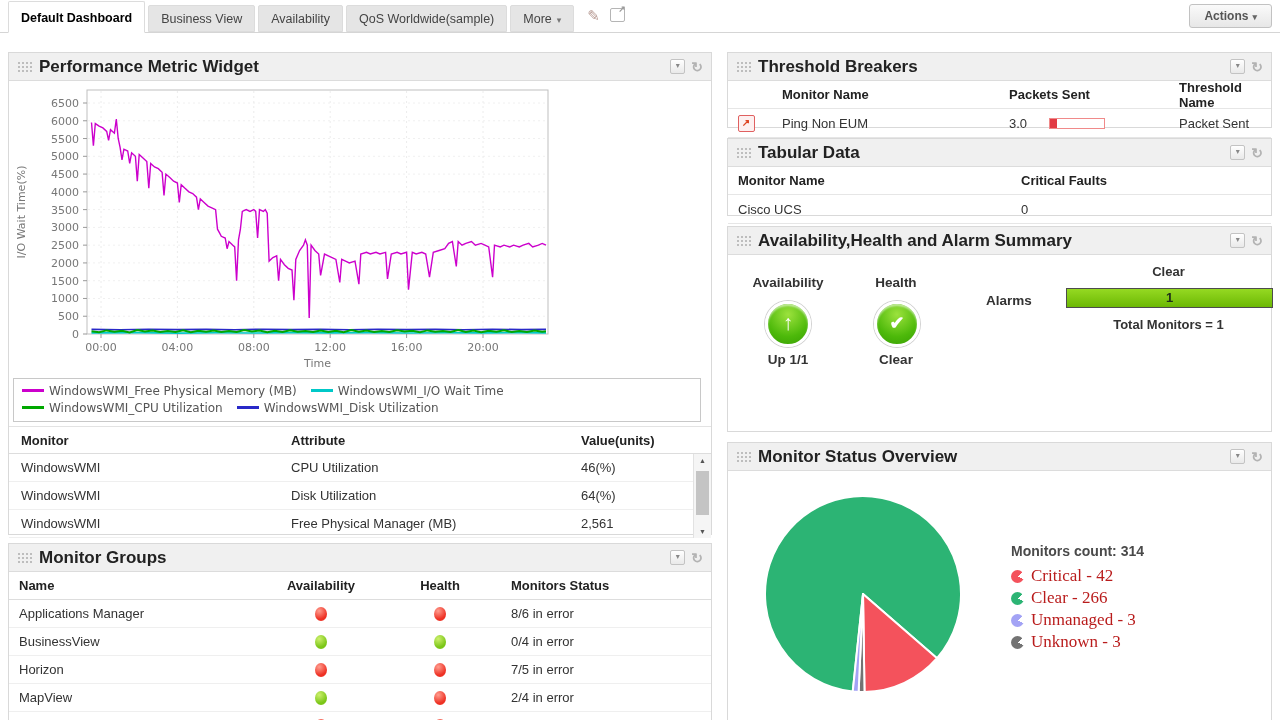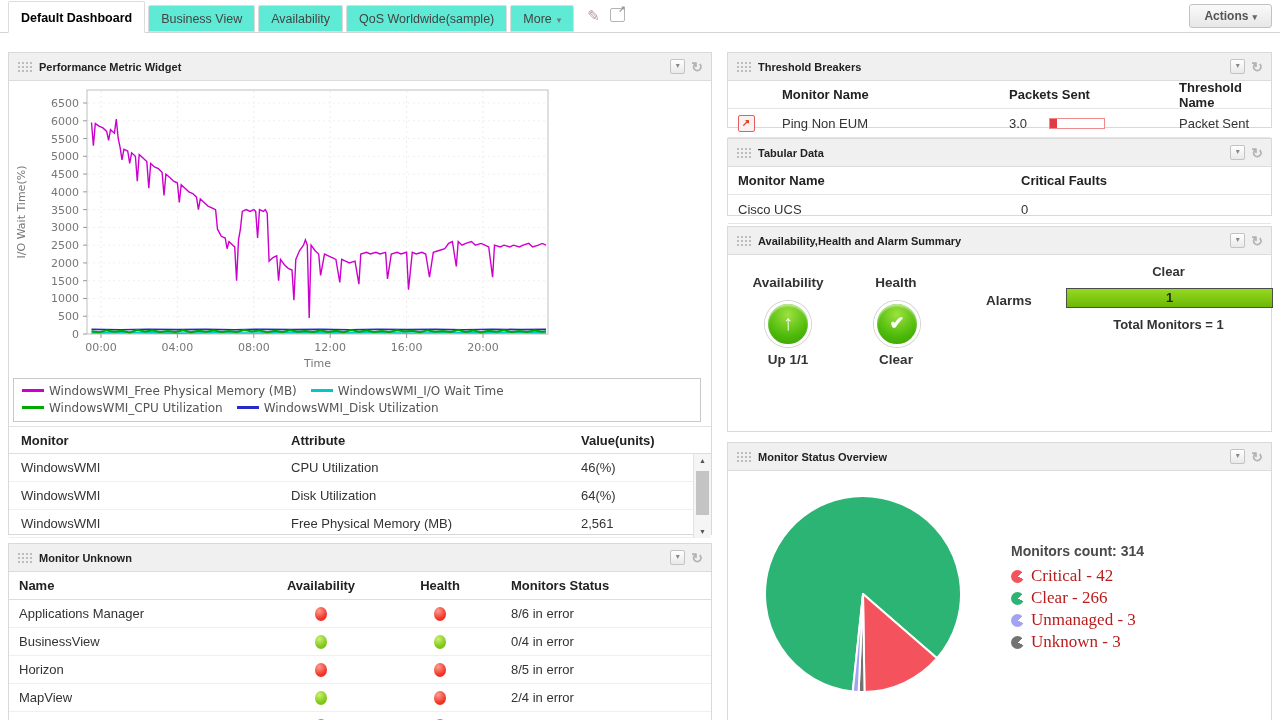--- a/index.html
+++ b/index.html
@@ -1,39 +1,39 @@
 <!DOCTYPE html>
 <html><head>
 <meta charset="utf-8">
 <style>
   html,body{margin:0;padding:0;width:1280px;height:720px;overflow:hidden;background:#fff;
     font-family:"Liberation Sans",sans-serif;}
   
   .tabbar{position:relative;display:flex;align-items:flex-end;height:32px;border-bottom:1px solid #d5d5d5;background:#fff;}
   .tabs{display:flex;align-items:flex-end;padding-left:8px;}
-  .tab{background:#5eead4;border:1px solid #dcdcdc;border-radius:2px 2px 0 0;padding:0 12px;
+  .tab{background:#e5e5e5;border:1px solid #dcdcdc;border-radius:2px 2px 0 0;padding:0 12px;
     font-size:12.5px;color:#444;margin-right:3px;height:27px;line-height:27px;box-sizing:border-box;cursor:pointer;white-space:nowrap;}
   .tab.active{background:#fff;font-weight:bold;color:#000;height:32px;line-height:32px;border-bottom:1px solid #fff;margin-bottom:-1px;position:relative;z-index:2;}
   .tab .caret{font-size:9px;margin-left:5px;color:#777;}
   .tb-icon{align-self:center;margin-left:10px;color:#b0b0b0;font-size:15px;cursor:pointer;}
   .tb-icon.edit{color:#b79a93;}
   .opennew{width:13px;height:12px;border:1px solid #b5b5b5;border-radius:2px;position:relative;display:inline-block;}
   .opennew i{position:absolute;right:-2px;top:-5px;font-style:normal;font-size:9px;color:#999;font-weight:bold;}
   .actions-btn{margin-left:auto;margin-right:8px;align-self:center;height:24px;padding:0 14px;
     background:linear-gradient(#fafafa,#e7e7e7);border:1px solid #c2c2c2;border-radius:3px;
     font-size:12px;font-weight:bold;color:#555;cursor:pointer;font-family:"Liberation Sans",sans-serif;}
   .actions-btn .caret{font-size:9px;margin-left:4px;color:#666;}
   
   .col-left{position:absolute;left:8px;top:52px;width:704px;}
   .col-right{position:absolute;left:727px;top:52px;width:545px;}
   .widget{background:#fff;border:1px solid #d9d9d9;box-sizing:border-box;position:relative;}
   .whead{height:28px;background:#f0f0f0;border-bottom:1px solid #dcdcdc;display:flex;align-items:center;padding:0 8px;box-sizing:border-box;}
   .grip{width:16px;height:11px;margin-right:6px;cursor:move;
     background-image:radial-gradient(#bdbdbd 1px,transparent 1.2px);background-size:4px 4px;}
-  .wtitle{font-size:11px;font-weight:bold;color:#222;}
+  .wtitle{font-size:17px;font-weight:bold;color:#222;}
   .wtools{margin-left:auto;display:flex;align-items:center;gap:6px;}
   .wtool{cursor:pointer;color:#b3b3b3;}
   .wtool.box{width:13px;height:13px;border:1px solid #c3c3c3;background:linear-gradient(#fff,#e9e9e9);
     font-size:8px;color:#888;text-align:center;line-height:12px;border-radius:2px;}
   .wtool.refresh{font-size:14px;font-weight:bold;}
   .wbody{position:relative;}
   
   .ctext{font-family:"DejaVu Sans",sans-serif;font-size:11px;fill:#777;}
   .chart-legend{border:1px solid #c8c8c8;margin:1px 10px 4px 4px;padding:4px 8px;font-size:12px;color:#555;font-family:"DejaVu Sans",sans-serif;}
   .lrow{line-height:17px;white-space:nowrap;}
@@ -206,37 +206,37 @@
               <span class="c2">CPU Utilization</span>
               <span class="c3">46(%)</span>
             </div>
             <div class="prow">
               <span class="c1">WindowsWMI</span>
               <span class="c2">Disk Utilization</span>
               <span class="c3">64(%)</span>
             </div>
             <div class="prow">
               <span class="c1">WindowsWMI</span>
-              <span class="c2">Free Physical Memory (MB)</span>
+              <span class="c2">Free Physical Manager (MB)</span>
               <span class="c3">2,561</span>
             </div>
           </div>
         <div class="vscroll">
           <span class="sarr up">▲</span>
           <span class="sthumb"></span>
           <span class="sarr dn">▼</span>
         </div>
       </div>
     </div>
   </div>
 
   <div class="widget" style="height:190px;">
     <div class="whead">
       <span class="grip"></span>
-      <span class="wtitle">Monitor Unknown</span>
+      <span class="wtitle">Monitor Groups</span>
       <span class="wtools">
         <span class="wtool box">▾</span>
         <span class="wtool refresh">↻</span>
       </span>
     </div>
     <div class="wbody">
       <div class="mgrow mghead">
         <span class="g-name">Name</span>
         <span class="g-avail">Availability</span>
         <span class="g-health">Health</span>
@@ -252,21 +252,21 @@
           <div class="mgrow">
             <span class="g-name">BusinessView</span>
             <span class="g-avail"><i class="dot" style="background: radial-gradient(circle at 35% 28%, rgb(205, 240, 109), rgb(123, 198, 24) 65%);"></i></span>
             <span class="g-health"><i class="dot" style="background: radial-gradient(circle at 35% 28%, rgb(205, 240, 109), rgb(123, 198, 24) 65%);"></i></span>
             <span class="g-status">0/4 in error</span>
           </div>
           <div class="mgrow">
             <span class="g-name">Horizon</span>
             <span class="g-avail"><i class="dot" style="background: radial-gradient(circle at 35% 28%, rgb(255, 157, 143), rgb(238, 49, 36) 65%);"></i></span>
             <span class="g-health"><i class="dot" style="background: radial-gradient(circle at 35% 28%, rgb(255, 157, 143), rgb(238, 49, 36) 65%);"></i></span>
-            <span class="g-status">8/5 in error</span>
+            <span class="g-status">7/5 in error</span>
           </div>
           <div class="mgrow">
             <span class="g-name">MapView</span>
             <span class="g-avail"><i class="dot" style="background: radial-gradient(circle at 35% 28%, rgb(205, 240, 109), rgb(123, 198, 24) 65%);"></i></span>
             <span class="g-health"><i class="dot" style="background: radial-gradient(circle at 35% 28%, rgb(255, 157, 143), rgb(238, 49, 36) 65%);"></i></span>
             <span class="g-status">2/4 in error</span>
           </div>
           <div class="mgrow">
             <span class="g-name">Monitor Group</span>
             <span class="g-avail"><i class="dot" style="background: radial-gradient(circle at 35% 28%, rgb(255, 157, 143), rgb(238, 49, 36) 65%);"></i></span>

